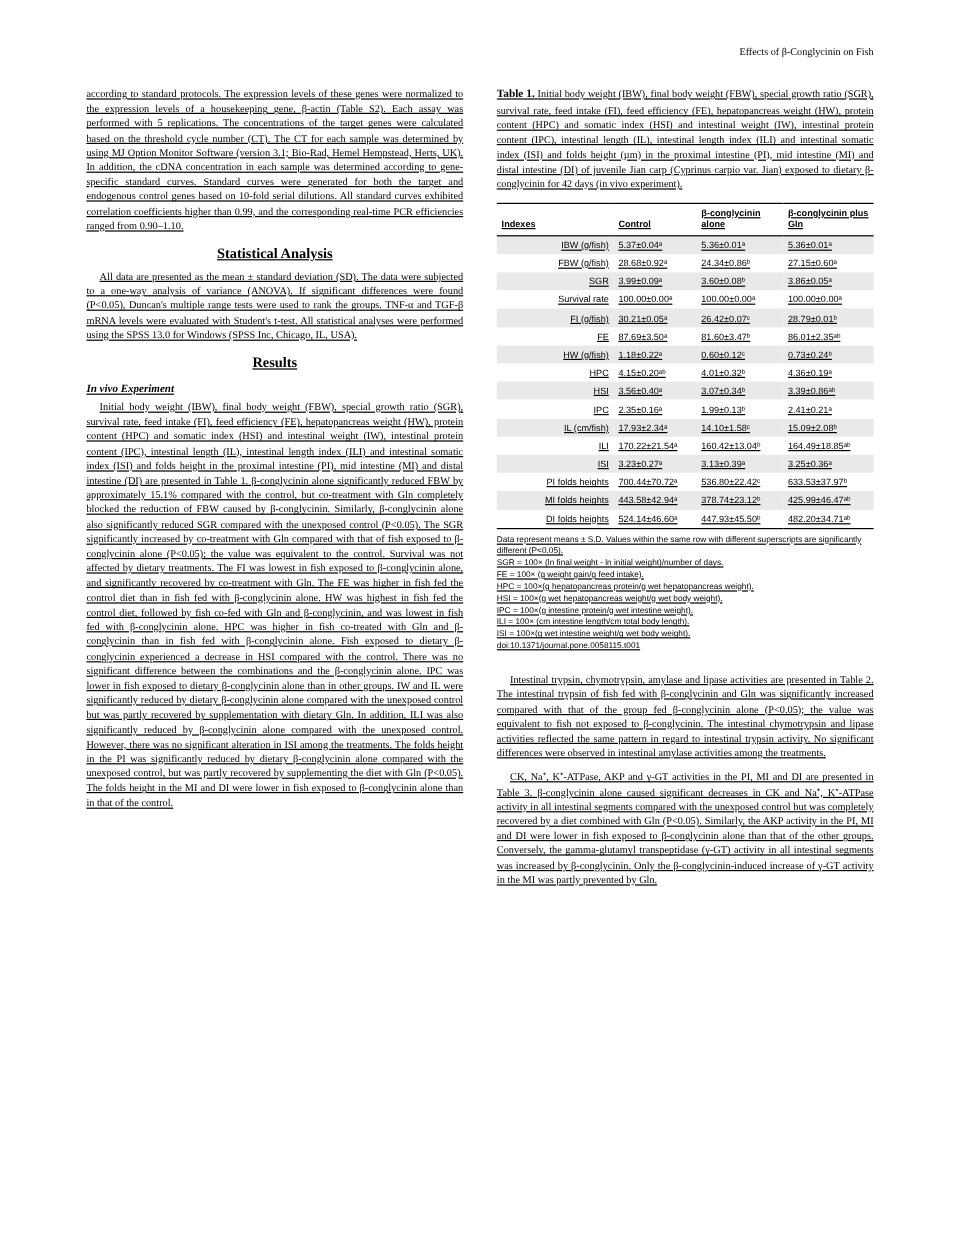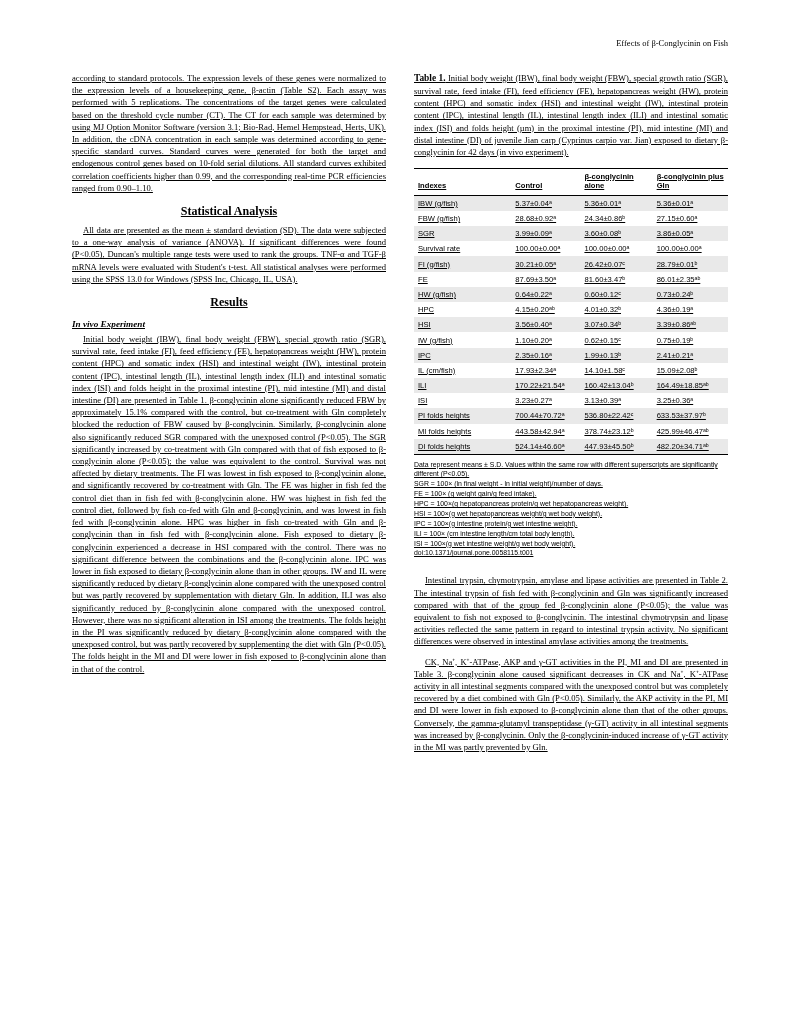--- a/index.html
+++ b/index.html
@@ -105,21 +105,21 @@
   }
   table.data tbody tr:nth-child(odd) {
     background: #e9e9e9;
   }
   table.data tbody tr:nth-child(even) {
     background: #ffffff;
   }
   table.data tbody tr:last-child td {
     border-bottom: 1.1px solid #000;
   }
-  td.c0, th.c0 { width: 31%; }
+  td.c0, th.c0 { width: 31%; text-align: right; }
   td.c1, th.c1 { width: 22%; }
   td.c2, th.c2 { width: 23%; }
   td.c3, th.c3 { width: 24%; }
   .tnotes {
     font-size: 6.9px;
     line-height: 1.36;
     margin-top: 5px;
     font-family: "Liberation Sans", sans-serif;
   }
   .tnotes div { margin-bottom: 0.5px; }
@@ -210,41 +210,35 @@
                 <td class="c3">28.79±0.01ᵇ</td>
               </tr>
             <tr>
                 <td class="c0">FE</td>
                 <td class="c1">87.69±3.50ᵃ</td>
                 <td class="c2">81.60±3.47ᵇ</td>
                 <td class="c3">86.01±2.35ᵃᵇ</td>
               </tr>
             <tr>
                 <td class="c0">HW (g/fish)</td>
-                <td class="c1">0.64±0.22ᵃ</td>
+                <td class="c1">1.18±0.22ᵃ</td>
                 <td class="c2">0.60±0.12ᶜ</td>
                 <td class="c3">0.73±0.24ᵇ</td>
               </tr>
             <tr>
                 <td class="c0">HPC</td>
                 <td class="c1">4.15±0.20ᵃᵇ</td>
                 <td class="c2">4.01±0.32ᵇ</td>
                 <td class="c3">4.36±0.19ᵃ</td>
               </tr>
             <tr>
                 <td class="c0">HSI</td>
                 <td class="c1">3.56±0.40ᵃ</td>
                 <td class="c2">3.07±0.34ᵇ</td>
                 <td class="c3">3.39±0.86ᵃᵇ</td>
-              </tr>
-            <tr>
-                <td class="c0">IW (g/fish)</td>
-                <td class="c1">1.10±0.20ᵃ</td>
-                <td class="c2">0.62±0.15ᶜ</td>
-                <td class="c3">0.75±0.19ᵇ</td>
               </tr>
             <tr>
                 <td class="c0">IPC</td>
                 <td class="c1">2.35±0.16ᵃ</td>
                 <td class="c2">1.99±0.13ᵇ</td>
                 <td class="c3">2.41±0.21ᵃ</td>
               </tr>
             <tr>
                 <td class="c0">IL (cm/fish)</td>
                 <td class="c1">17.93±2.34ᵃ</td>

